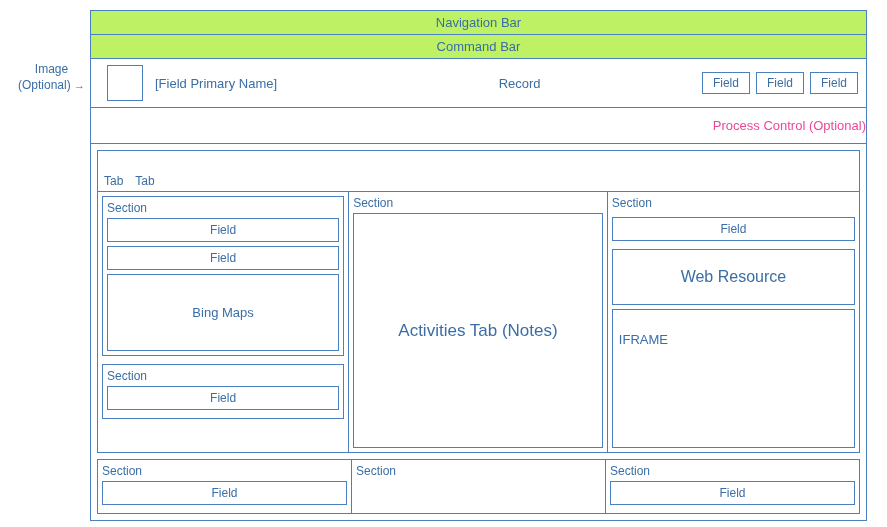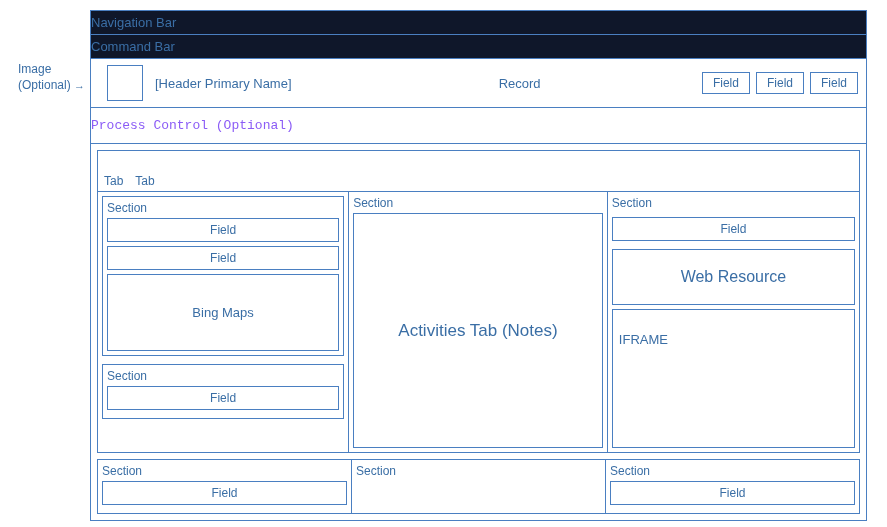--- a/index.html
+++ b/index.html
@@ -13,22 +13,23 @@
       height: 527px;
       overflow: hidden;
     }
 
     .outer-wrapper {
       border: 1.5px solid #4a7fc1;
       width: 100%;
     }
 
     .bar {
-      background: #0f172a;
+      background: #bef264;
       border-bottom: 1.5px solid #4a7fc1;
+      text-align: center;
       padding: 4px 0;
       color: #3a6ea5;
     }
 
     .header-row {
       display: flex;
       align-items: center;
       border-bottom: 1.5px solid #4a7fc1;
       padding: 6px 8px;
       position: relative;
@@ -65,26 +66,25 @@
     .header-field-btn {
       border: 1.5px solid #4a7fc1;
       padding: 3px 10px;
       color: #3a6ea5;
       background: #fff;
       font-size: 12px;
       cursor: pointer;
     }
 
     .process-control {
-      text-align: left;
+      text-align: right;
       padding: 10px 0;
       border-bottom: 1.5px solid #4a7fc1;
-      color: #8b5cf6;
-      font-size: 13px;
-      font-family: Liberation Mono, monospace;
+      color: #ec4899;
+      font-size: 13px;
     }
 
     .main-tabs-area {
       border: 1.5px solid #4a7fc1;
       margin: 6px;
     }
 
     .tabs-row {
       display: flex;
       gap: 12px;
@@ -203,40 +203,40 @@
 
     .bottom-col:last-child {
       border-right: none;
     }
   </style>
 </head>
 <body>
 
 <div style="position:relative; margin-left: 80px; margin-right: 10px;">
 
-  <div style="position:absolute; left:-72px; top:52px; color:#3a6ea5; font-size:12px; line-height:1.3; text-align:left;">
+  <div style="position:absolute; left:-72px; top:52px; color:#3a6ea5; font-size:12px; line-height:1.3; text-align:center;">
     <span style="white-space:pre;">Image
 (Optional)</span>
     <span style="font-size:11px;"> →</span>
   </div>
 
   <div class="outer-wrapper">
 
     <div class="bar">
       <span>Navigation Bar</span>
     </div>
 
     <div class="bar">
       <span>Command Bar</span>
     </div>
 
     <div class="header-row">
       <div class="image-box"></div>
       <div class="record-primary-name">
-        <span>[Header Primary Name]</span>
+        <span>[Field Primary Name]</span>
       </div>
       <div class="header-center">
         <span>Record</span>
       </div>
       <div class="header-fields">
         <button class="header-field-btn">Field</button>
         <button class="header-field-btn">Field</button>
         <button class="header-field-btn">Field</button>
       </div>
     </div>

